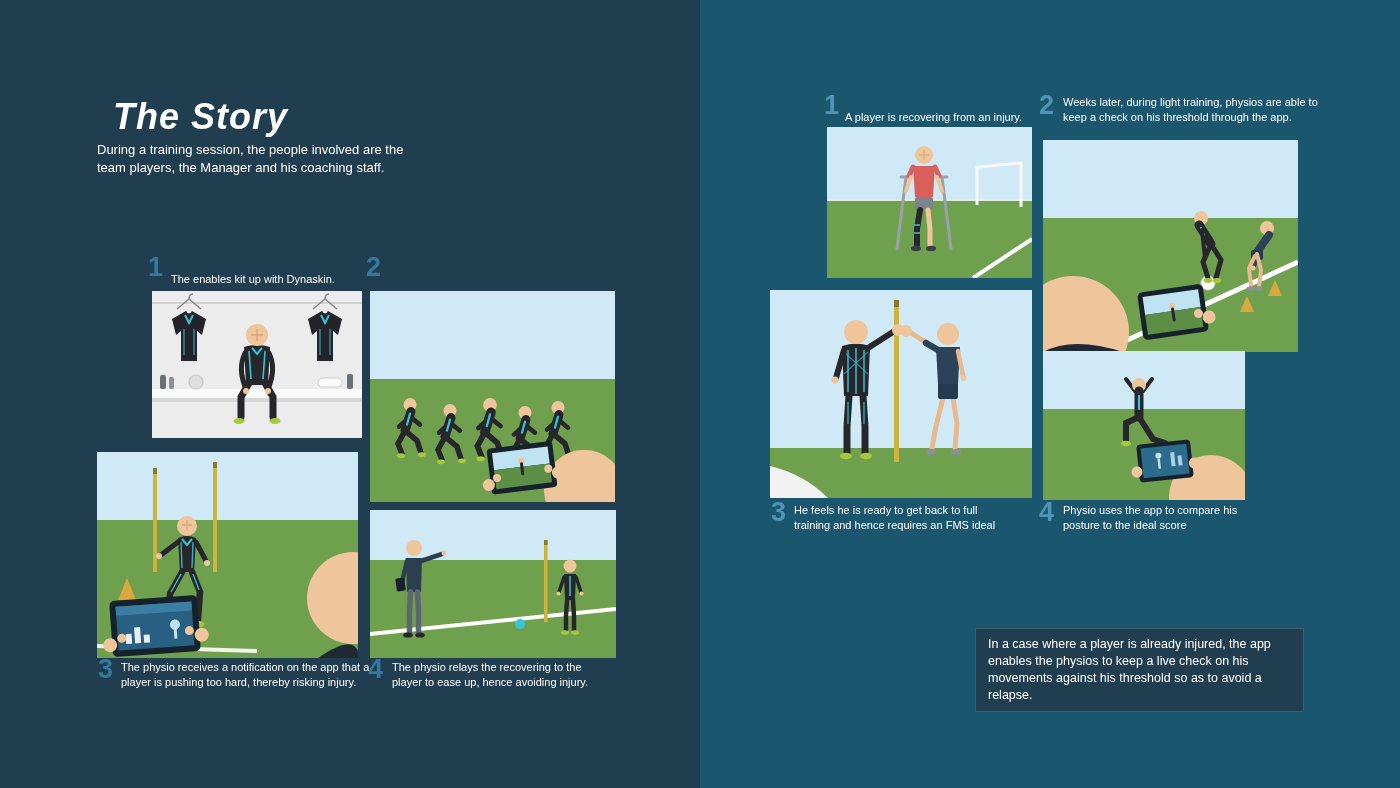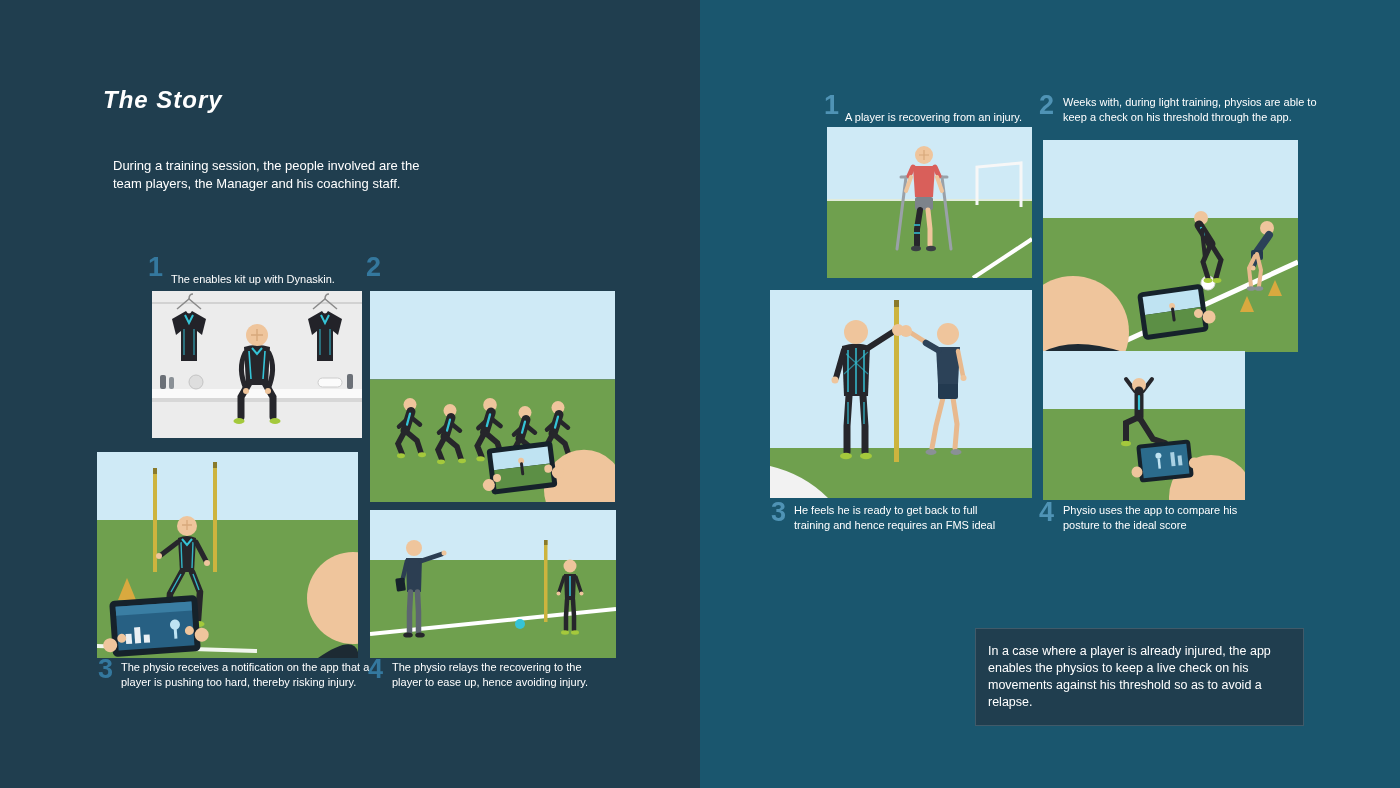--- a/index.html
+++ b/index.html
@@ -1,25 +1,25 @@
 <!DOCTYPE html>
 <html><head>
 <meta charset="utf-8">
 <style>
   html,body{margin:0;padding:0;background:#203e4f}
   .canvas{position:relative;width:1400px;height:788px;overflow:hidden;background:#203e4f;font-family:"Liberation Sans",sans-serif}
   .half-right{position:absolute;left:700px;top:0;width:700px;height:788px;background:#1a566e}
-  .title{position:absolute;left:103px;top:86px;margin:0;color:#fff;font-size:24px;font-style:italic;font-weight:bold;letter-spacing:1px}
-  .subtitle{position:absolute;left:97px;top:141px;margin:16px;width:330px;color:#fff;font-size:13px;line-height:1.35;font-weight:normal}
+  .title{position:absolute;left:103px;top:86px;margin:10px;color:#fff;font-size:36px;font-style:italic;font-weight:bold;letter-spacing:1px}
+  .subtitle{position:absolute;left:97px;top:141px;margin:0;width:330px;color:#fff;font-size:13px;line-height:1.35;font-weight:normal}
   .num{position:absolute;color:#34789e;font-size:27px;font-weight:bold;line-height:1}
   .num-right{color:#4f93b5}
   .cap{position:absolute;color:#fff;font-size:11px;line-height:1.32}
   .img{position:absolute;overflow:hidden}
   .img svg{display:block;width:100%;height:100%}
-  .callout{position:absolute;left:975px;top:628px;width:303px;padding:14px 12px;background:#203e4f;color:#fff;font-size:12.5px;line-height:1.36;border:1px solid rgba(255,255,255,.15)}
+  .callout{position:absolute;left:975px;top:628px;width:303px;padding:7px 12px;background:#203e4f;color:#fff;font-size:12.5px;line-height:1.36;border:1px solid rgba(255,255,255,.15)}
 </style>
 </head>
 <body>
 
 <div class="canvas">
   <div class="half-right"></div>
 
   <h1 class="title">The Story</h1>
   <p class="subtitle">During a training session, the people involved are the team players, the Manager and his coaching staff.</p>
 
@@ -222,21 +222,21 @@
         <path d="M4 55 L6 74 L6 90" stroke="#efc59c" stroke-width="5" fill="none" stroke-linecap="round"></path>
         <path d="M-4 55 L-7 74 L-7 90" stroke="#26262b" stroke-width="6" fill="none" stroke-linecap="round"></path>
         <path d="M-10 70 L-4 70 M-10 78 L-4 78" stroke="#35c4d7" stroke-width="1.5"></path>
         <ellipse cx="-8" cy="93.5" rx="5" ry="2.8" fill="#3a3f44"></ellipse>
         <ellipse cx="7" cy="93.5" rx="5" ry="2.8" fill="#3a3f44"></ellipse>
       </g>
     </svg>
   </div>
 
   <div class="num num-right" style="left:1039px;top:92px">2</div>
-  <div class="cap" style="left:1063px;top:95px;width:262px">Weeks with, during light training, physios are able to keep a check on his threshold through the app.</div>
+  <div class="cap" style="left:1063px;top:95px;width:262px">Weeks later, during light training, physios are able to keep a check on his threshold through the app.</div>
 
   <div class="img" style="left:1043px;top:140px;width:255px;height:212px">
     <svg viewBox="0 0 255 212" preserveAspectRatio="none">
       <rect width="255" height="78" fill="#cfeaf6"></rect>
       <rect y="78" width="255" height="134" fill="#6fa04e"></rect>
       <path d="M58 212 L255 122" stroke="#ffffff" stroke-width="5" fill="none"></path>
       <polygon points="232,140 225,156 239,156" fill="#d9a93f"></polygon>
       <polygon points="204,156 197,172 211,172" fill="#d9a93f"></polygon>
       <circle cx="165" cy="143" r="7" fill="#ffffff" stroke="#d8d8d8"></circle>
       <g transform="translate(152,92)">

